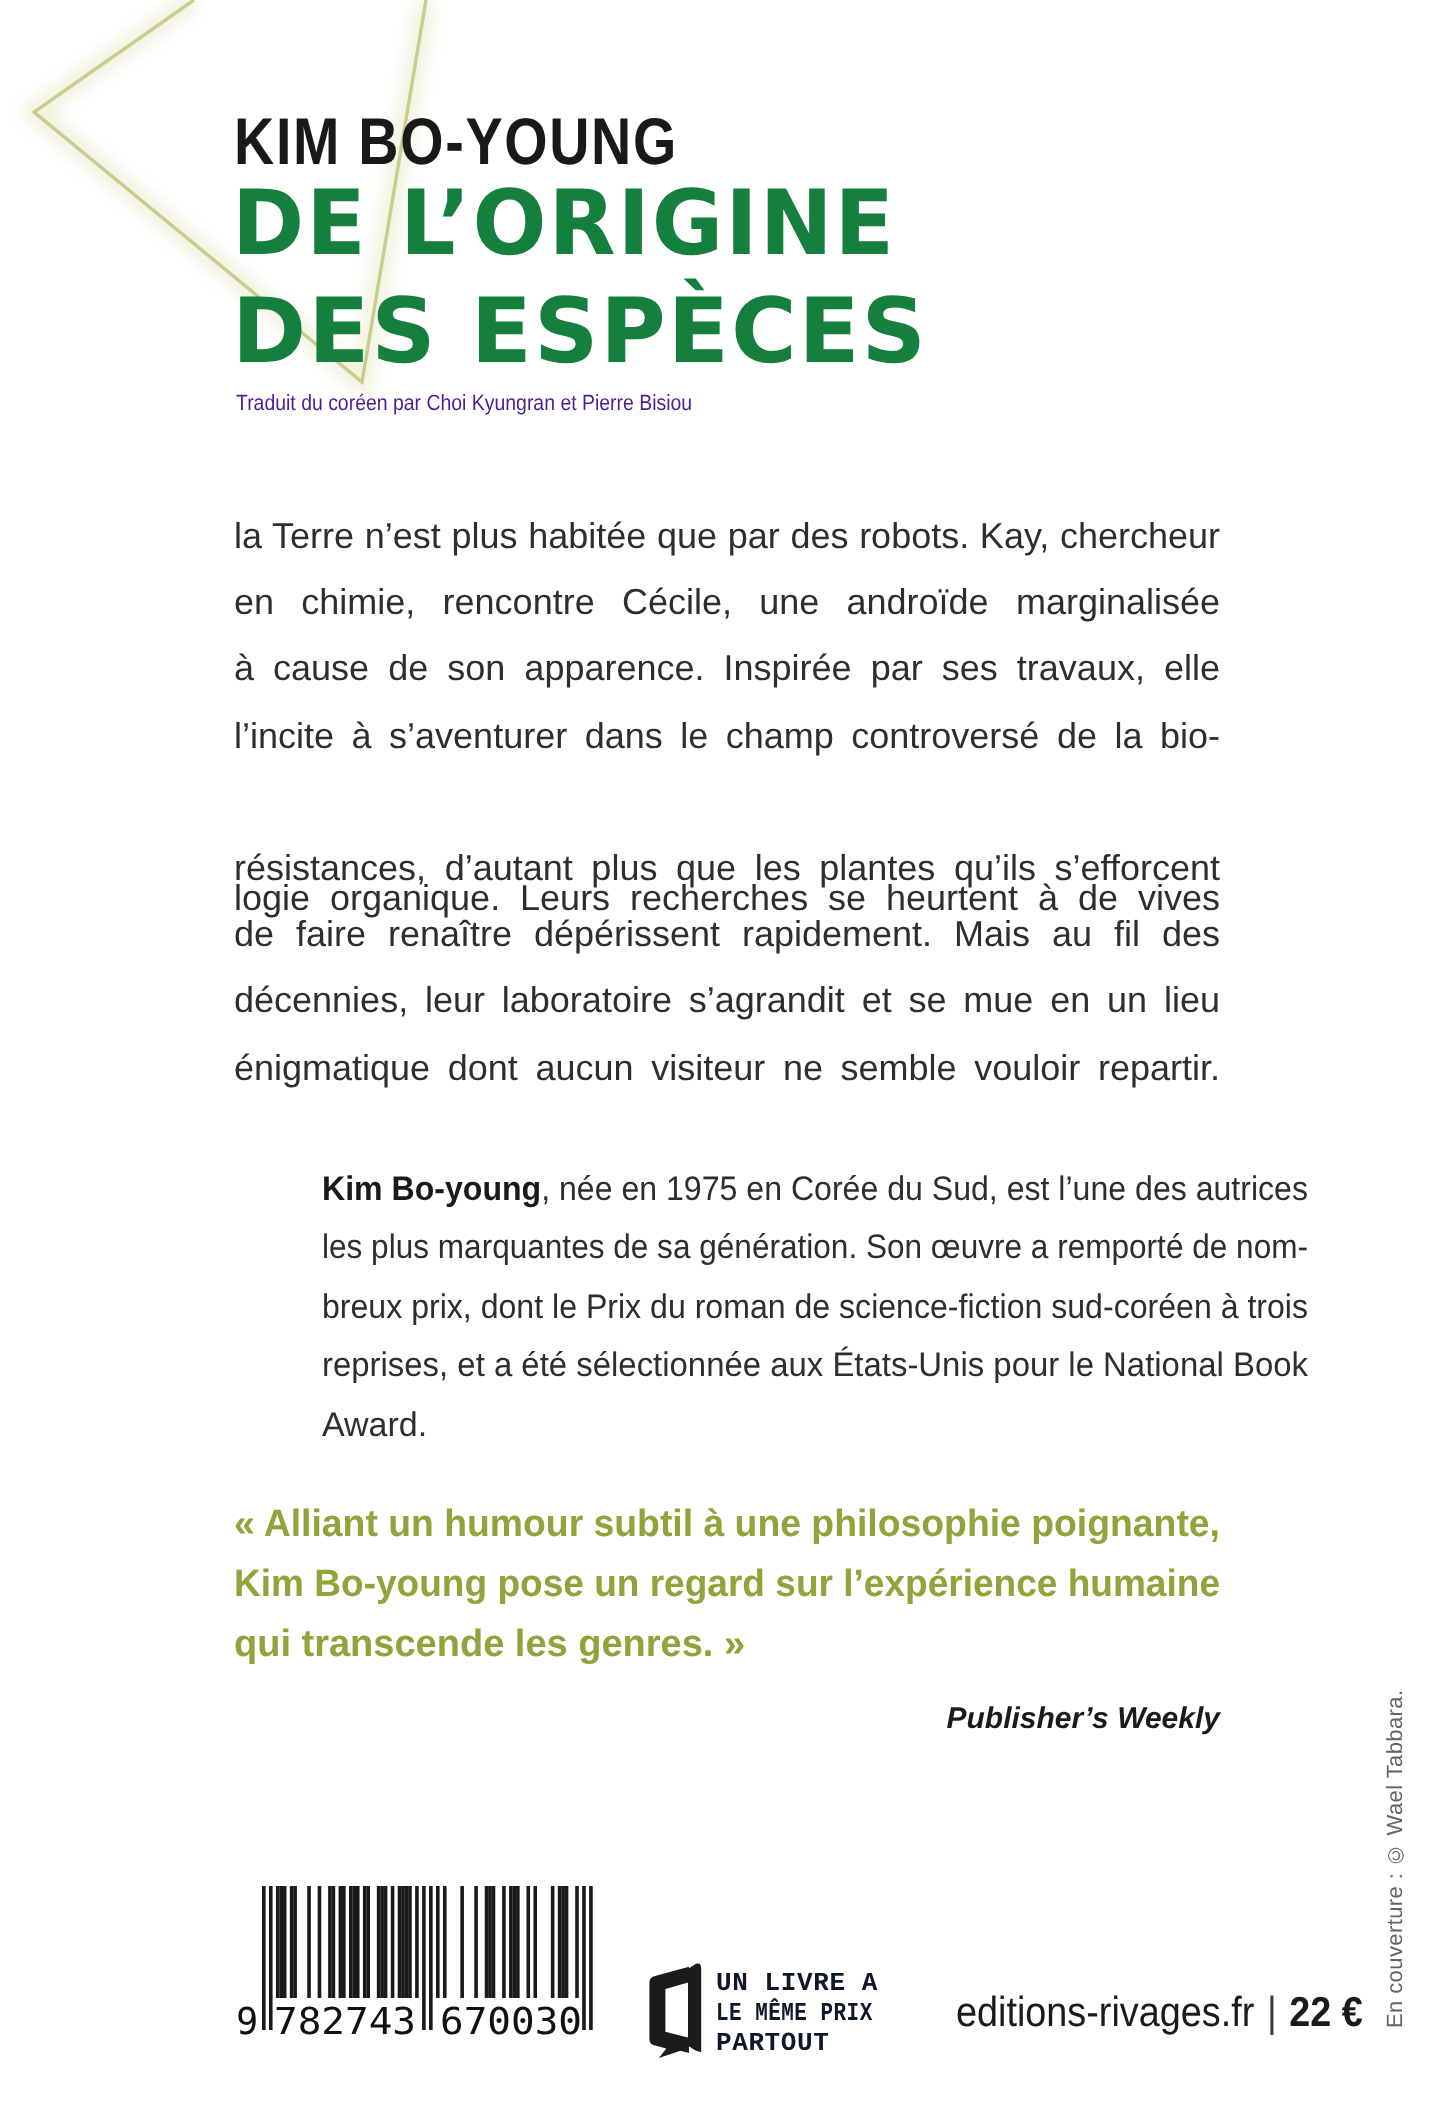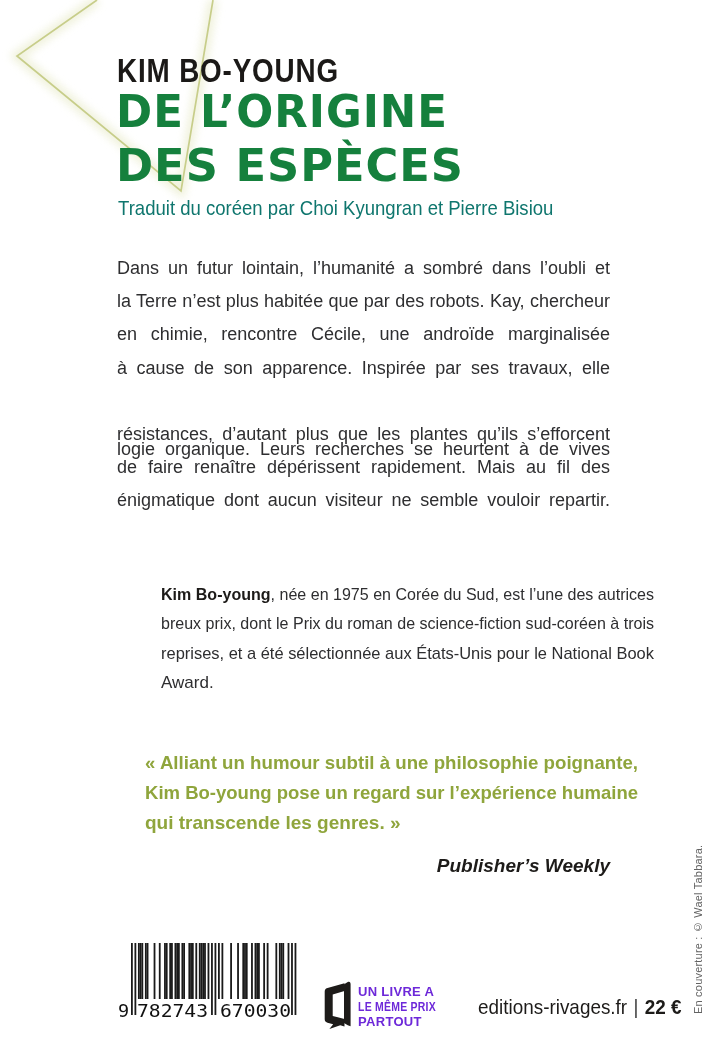--- a/index.html
+++ b/index.html
@@ -7,43 +7,43 @@
     position:relative;width:720px;height:1054px;background:#fff;overflow:hidden;
     font-family:"Liberation Sans",sans-serif;color:#2e2e30;
   }
   .star{position:absolute;left:0;top:0;pointer-events:none;}
 
   .author{position:absolute;left:117px;top:52px;font-weight:bold;font-size:33px;
     color:#1b1917;white-space:nowrap;letter-spacing:1px;}
   .title{position:absolute;left:116px;font-family:"DejaVu Sans",sans-serif;font-weight:bold;
     font-size:45px;line-height:48px;color:#15803d;white-space:nowrap;letter-spacing:1px;}
   .t1{top:88px}.t2{top:142px}
-  .translator{position:absolute;left:118px;top:196px;font-size:21px;color:#0f766e;white-space:nowrap;}
+  .translator{position:absolute;left:118px;top:196px;font-size:11px;color:#4c1d95;white-space:nowrap;}
 
   .block{position:absolute;left:117px;width:493px;}
   .synopsis{top:252px;font-size:18px;}
   .synopsis .jl{line-height:33.2px;height:33.2px;}
   .bio{top:580px;font-size:17px;margin-left:44px;}
   .bio .jl{line-height:29.4px;height:29.4px;}
   .bio b{color:#1c1a18;}
   .quote{top:748px;font-size:19px;font-weight:bold;color:var(--green,#8fa53c);}
-  .quote .jl{line-height:30.2px;height:30.2px;margin-left:28px;}
+  .quote .jl{line-height:30.2px;height:30.2px;}
 
   .jl{white-space:nowrap;overflow:visible;}
   .jl-in{display:inline-block;transform-origin:left center;white-space:pre;}
 
-  .attribution{position:absolute;right:110px;top:836px;font-size:19px;font-weight:bold;
+  .attribution{position:absolute;right:110px;top:836px;font-size:15px;font-weight:bold;
     font-style:italic;color:#1d1b19;}
 
   .barcode{position:absolute;left:117px;top:942px;}
   .barcode text{font-family:"DejaVu Sans Mono",monospace;}
 
   .pricelogo-icon{position:absolute;left:320px;top:980px;}
   .pricelogo-text{position:absolute;left:358px;top:984px;font-size:13px;font-weight:bold;
-    line-height:15px;color:#6d28d9;letter-spacing:.3px;white-space:nowrap;text-transform:uppercase;}
+    line-height:15px;color:#0f172a;letter-spacing:.3px;white-space:nowrap;text-transform:uppercase;font-family:Liberation Mono, monospace;}
 
   .publine{position:absolute;left:478px;top:997px;font-size:21px;line-height:19px;
     white-space:nowrap;color:#1d1b19;}
   .publine .sep{margin:0 7px;color:#3c3c3c;}
   .publine .price{font-weight:bold;}
 
   .credit{position:absolute;right:16px;top:884px;height:130px;font-size:11px;color:#636363;
     white-space:nowrap;writing-mode:vertical-rl;transform:rotate(180deg);letter-spacing:.2px;}
 </style>
 </head>
@@ -60,32 +60,34 @@
     <polyline points="97,0 17,56 181,191 213,0" fill="none" stroke="#edefd5" stroke-width="9" opacity="0.9" filter="url(#starblur)"></polyline>
     <polyline points="97,0 17,56 181,191 213,0" fill="none" stroke="#c2c97f" stroke-width="1.7" opacity="0.9"></polyline>
   </svg>
 
   <div class="author"><span class="jl-in" style="transform: scaleX(0.843555);">KIM BO-YOUNG</span></div>
   <div class="title t1"><span class="jl-in" style="transform: scaleX(0.968151);">DE L’ORIGINE</span></div>
   <div class="title t2"><span class="jl-in" style="transform: scaleX(0.993665);">DES ESPÈCES</span></div>
   <div class="translator"><span class="jl-in" style="transform: scaleX(0.88317);">Traduit du coréen par Choi Kyungran et Pierre Bisiou</span></div>
 
   <section class="block synopsis" id="synopsis-block">
-      <div class="jl"><span class="jl-in" style="word-spacing: 3.97049px;">Dans un futur lointain, l’humanité a sombré dans l’oubli et</span></div>
       <div class="jl"><span class="jl-in" style="word-spacing: 0.3375px;">la Terre n’est plus habitée que par des robots. Kay, chercheur</span></div>
       <div class="jl"><span class="jl-in" style="word-spacing: 8.625px;">en chimie, rencontre Cécile, une androïde marginalisée</span></div>
       <div class="jl"><span class="jl-in" style="word-spacing: 4.52431px;">à cause de son apparence. Inspirée par ses travaux, elle</span></div>
+      <div class="jl"><span class="jl-in" style="word-spacing: 3.75px;">l’incite à s’aventurer dans le champ controversé de la bio-</span></div>
       <div class="jl"><span class="jl-in" style="word-spacing: 4.96484px; margin-top: 48px;">logie organique. Leurs recherches se heurtent à de vives</span></div>
       <div class="jl"><span class="jl-in" style="word-spacing: 4.29464px;">résistances, d’autant plus que les plantes qu’ils s’efforcent</span></div>
       <div class="jl"><span class="jl-in" style="word-spacing: 5.96875px;">de faire renaître dépérissent rapidement. Mais au fil des</span></div>
+      <div class="jl"><span class="jl-in" style="word-spacing: 3.41146px;">décennies, leur laboratoire s’agrandit et se mue en un lieu</span></div>
       <div class="jl"><span class="jl-in" style="word-spacing: 3.8192px;">énigmatique dont aucun visiteur ne semble vouloir repartir.</span></div>
     </section>
 
   <section class="block bio" id="bio-block">
       <div class="jl"><span class="jl-in" style="transform: scaleX(0.943456);"><b>Kim Bo-young</b>, née en 1975 en Corée du Sud, est l’une des autrices</span></div>
+      <div class="jl"><span class="jl-in" style="transform: scaleX(0.928328);">les plus marquantes de sa génération. Son œuvre a remporté de nom-</span></div>
       <div class="jl"><span class="jl-in" style="transform: scaleX(0.943484);">breux prix, dont le Prix du roman de science-fiction sud-coréen à trois</span></div>
       <div class="jl"><span class="jl-in" style="transform: scaleX(0.967912);">reprises, et a été sélectionnée aux États-Unis pour le National Book</span></div>
       <div class="jl"><span class="jl-in">Award.</span></div>
     </section>
 
   <section class="block quote" id="quote-block">
       <div class="jl"><span class="jl-in" style="transform: scaleX(0.982561);">« Alliant un humour subtil à une philosophie poignante,</span></div>
       <div class="jl"><span class="jl-in" style="transform: scaleX(0.97485);">Kim Bo-young pose un regard sur l’expérience humaine</span></div>
       <div class="jl"><span class="jl-in">qui transcende les genres. »</span></div>
     </section>

